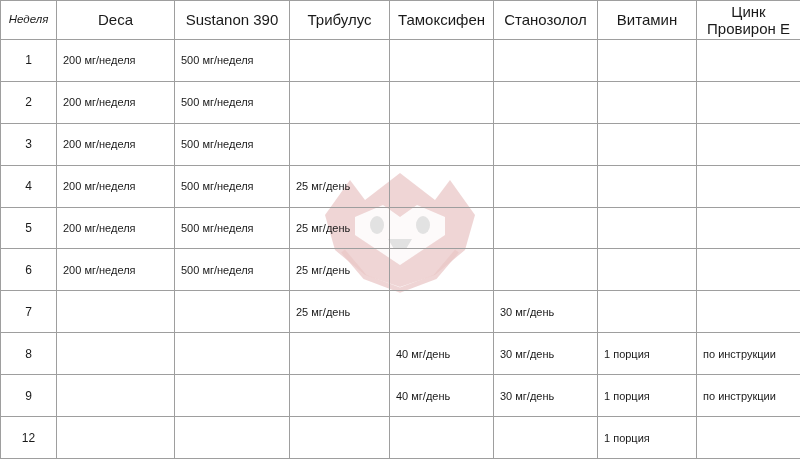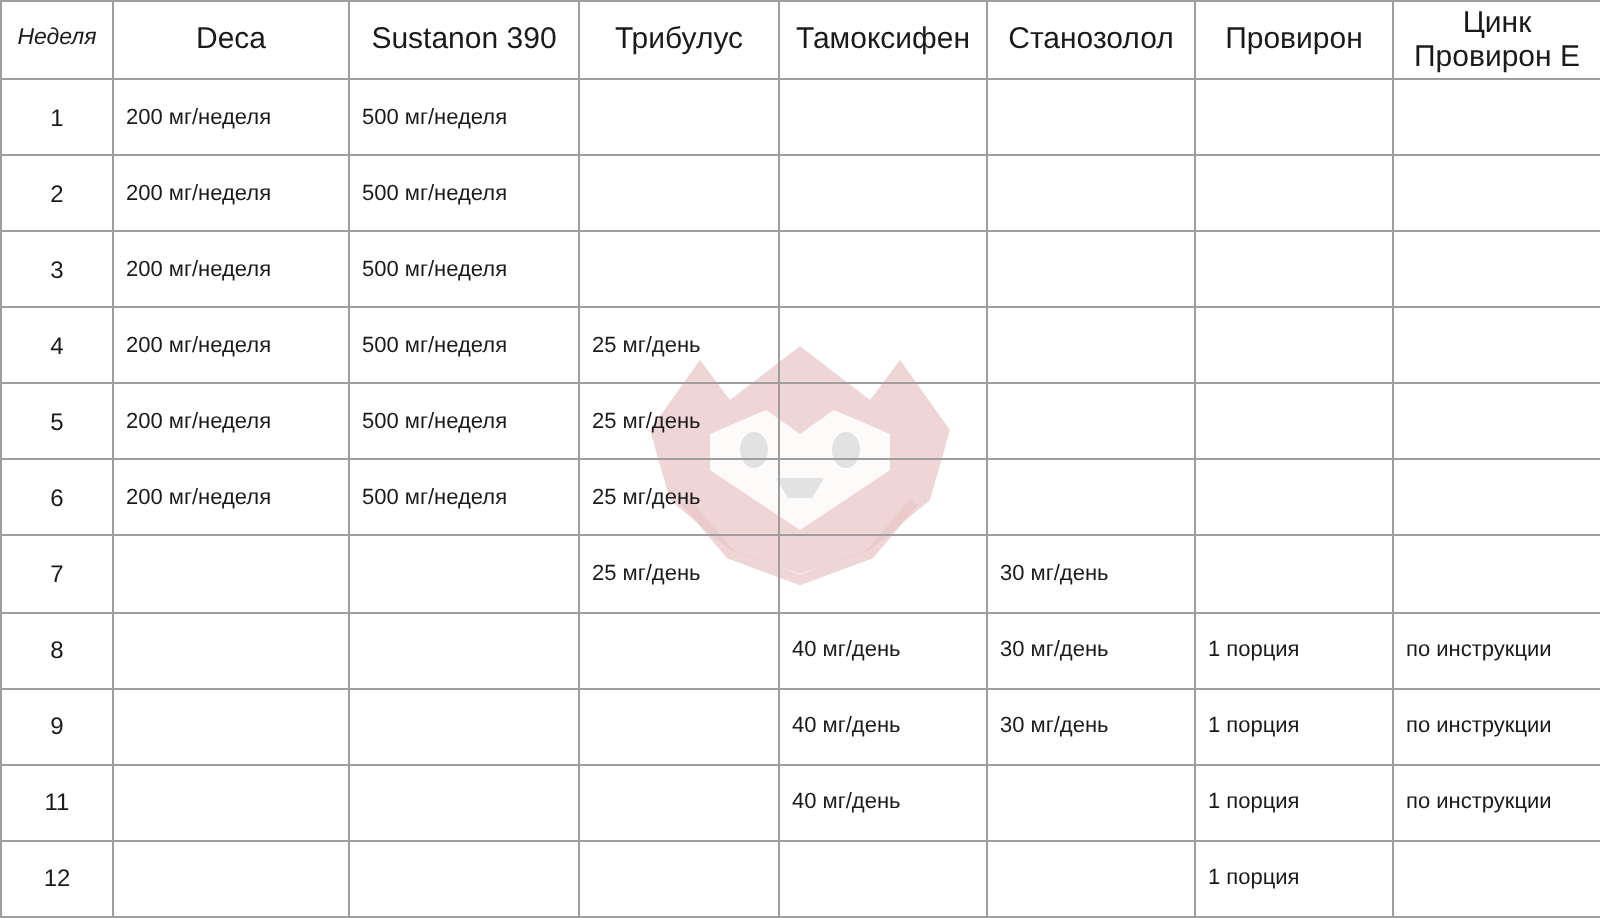--- a/index.html
+++ b/index.html
@@ -137,21 +137,21 @@
         <col class="c7">
     </colgroup>
     <thead>
       <tr>
         <th class="week-head">Неделя</th>
         <th>Deca</th>
         <th>Sustanon  390</th>
         <th>Трибулус</th>
         <th>Тамоксифен</th>
         <th>Станозолол</th>
-        <th>Провирон</th>
+        <th>Витамин</th>
         <th>
           <span>Цинк</span><br><span>Провирон E</span>
         </th>
       </tr>
     </thead>
     <tbody>
       <tr>
         <td class="week-cell">1</td>
         <td class="val">200 мг/неделя</td>
         <td class="val">500 мг/неделя</td>
@@ -235,30 +235,20 @@
         <td class="week-cell">9</td>
         <td class="val"></td>
         <td class="val"></td>
         <td class="val"></td>
         <td class="val">40 мг/день</td>
         <td class="val">30 мг/день</td>
         <td class="val">1 порция</td>
         <td class="val">по инструкции</td>
       </tr>
       <tr>
-        <td class="week-cell">11</td>
-        <td class="val"></td>
-        <td class="val"></td>
-        <td class="val"></td>
-        <td class="val">40 мг/день</td>
-        <td class="val"></td>
-        <td class="val">1 порция</td>
-        <td class="val">по инструкции</td>
-      </tr>
-      <tr>
         <td class="week-cell">12</td>
         <td class="val"></td>
         <td class="val"></td>
         <td class="val"></td>
         <td class="val"></td>
         <td class="val"></td>
         <td class="val">1 порция</td>
         <td class="val"></td>
       </tr>
     </tbody>

